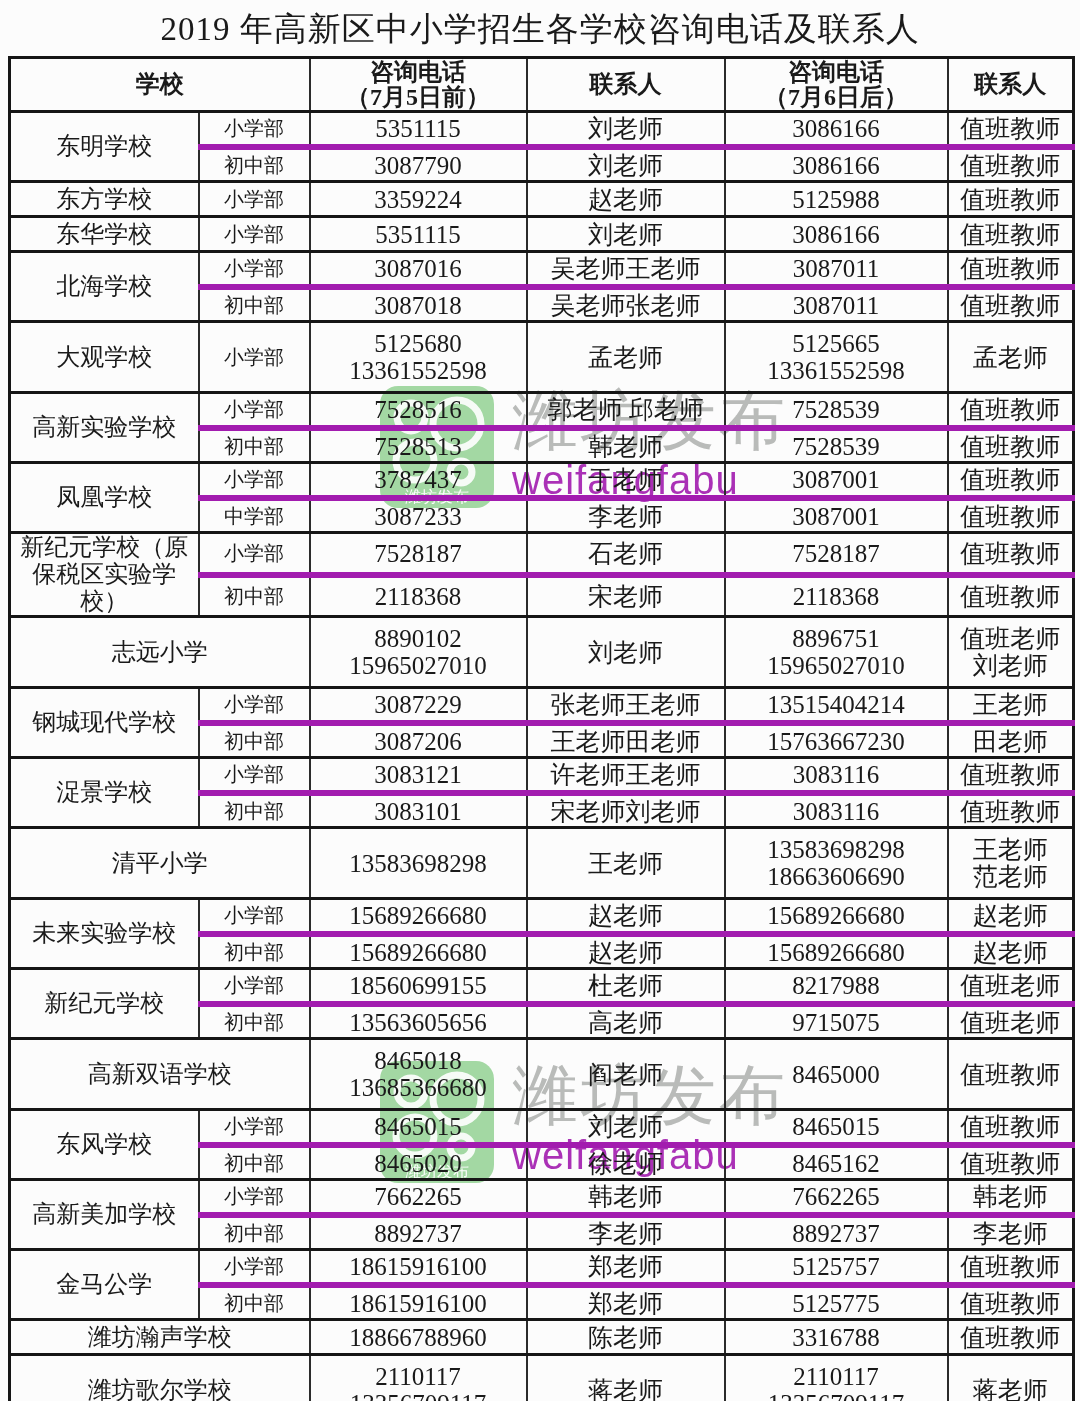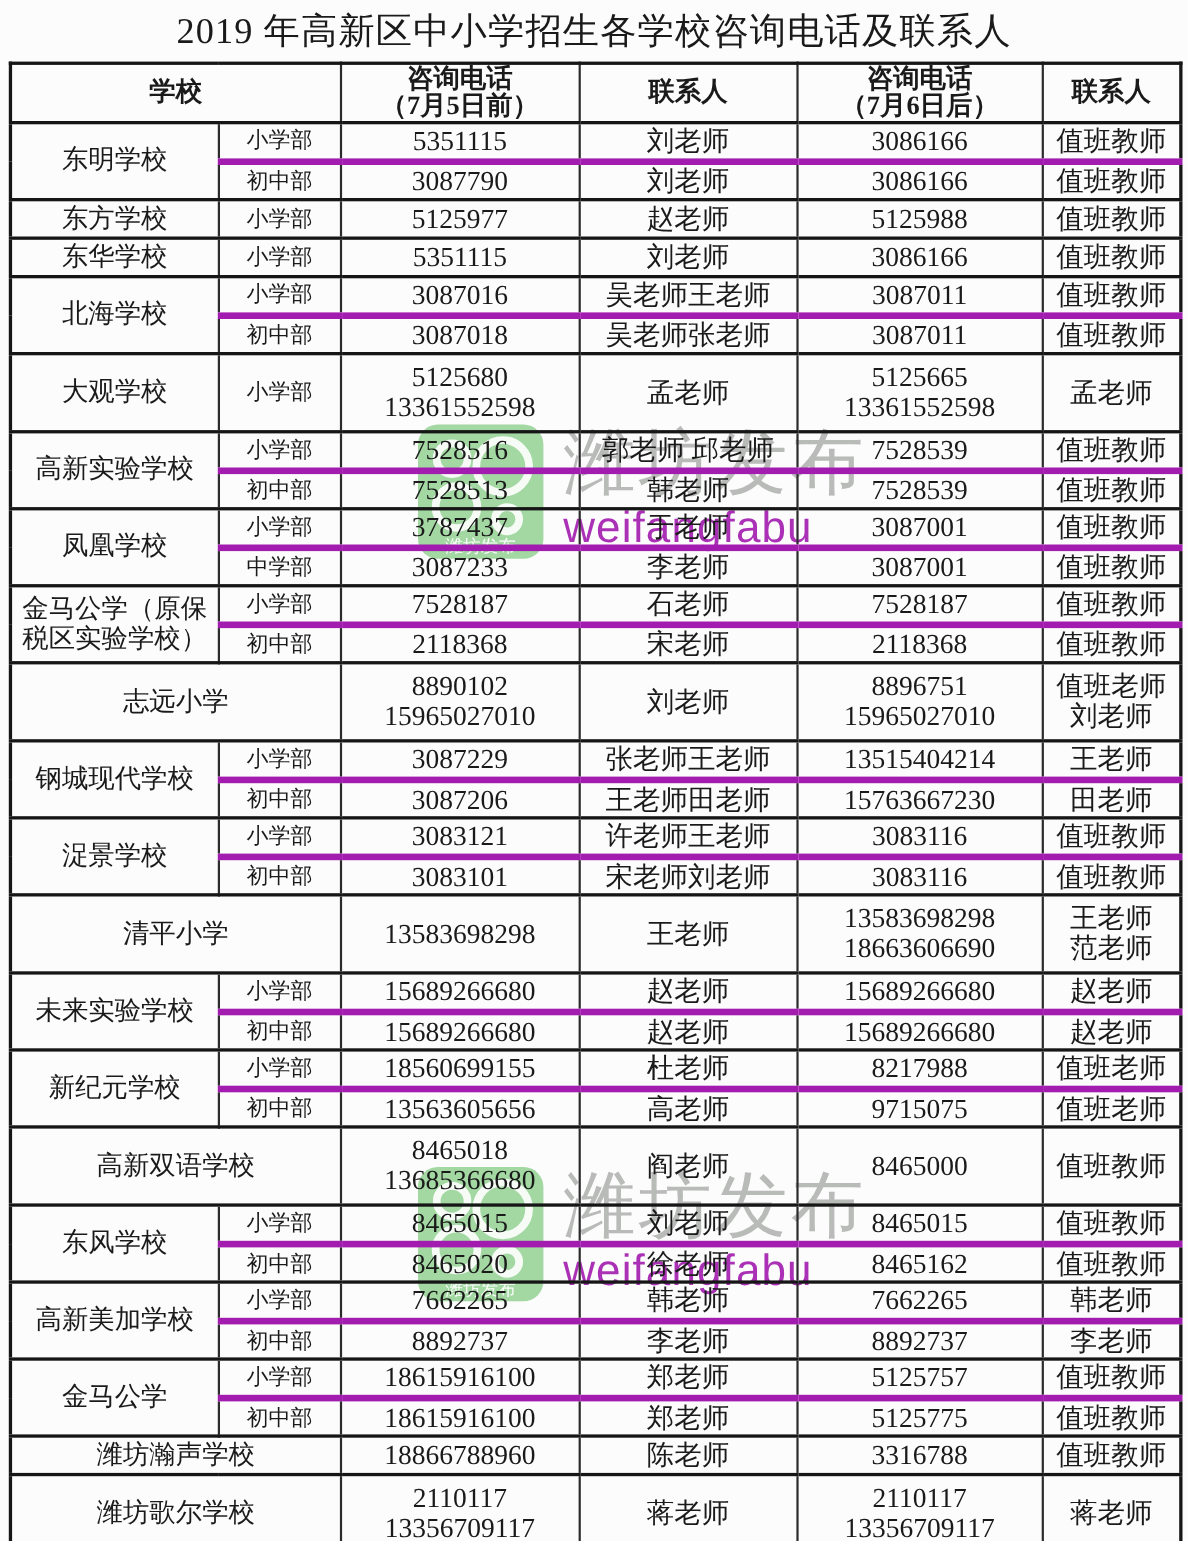--- a/index.html
+++ b/index.html
@@ -165,21 +165,21 @@
           <tr class="inner-row">
             <td class="dept-cell">初中部</td>
             <td>3087790</td>
             <td>刘老师</td>
             <td>3086166</td>
             <td>值班教师</td>
           </tr>
           <tr class="group-start">
             <td class="school-name" rowspan="1">东方学校</td>
             <td class="dept-cell">小学部</td>
-            <td>5125977</td>
+            <td>3359224</td>
             <td>赵老师</td>
             <td>5125988</td>
             <td>值班教师</td>
           </tr>
           <tr class="group-start">
             <td class="school-name" rowspan="1">东华学校</td>
             <td class="dept-cell">小学部</td>
             <td>5351115</td>
             <td>刘老师</td>
             <td>3086166</td>
@@ -234,21 +234,21 @@
             <td>值班教师</td>
           </tr>
           <tr class="inner-row">
             <td class="dept-cell">中学部</td>
             <td>3087233</td>
             <td>李老师</td>
             <td>3087001</td>
             <td>值班教师</td>
           </tr>
           <tr class="group-start">
-            <td class="school-name" rowspan="2">金马公学（原保税区实验学校）</td>
+            <td class="school-name" rowspan="2">新纪元学校（原保税区实验学校）</td>
             <td class="dept-cell">小学部</td>
             <td>7528187</td>
             <td>石老师</td>
             <td>7528187</td>
             <td>值班教师</td>
           </tr>
           <tr class="inner-row">
             <td class="dept-cell">初中部</td>
             <td>2118368</td>
             <td>宋老师</td>

